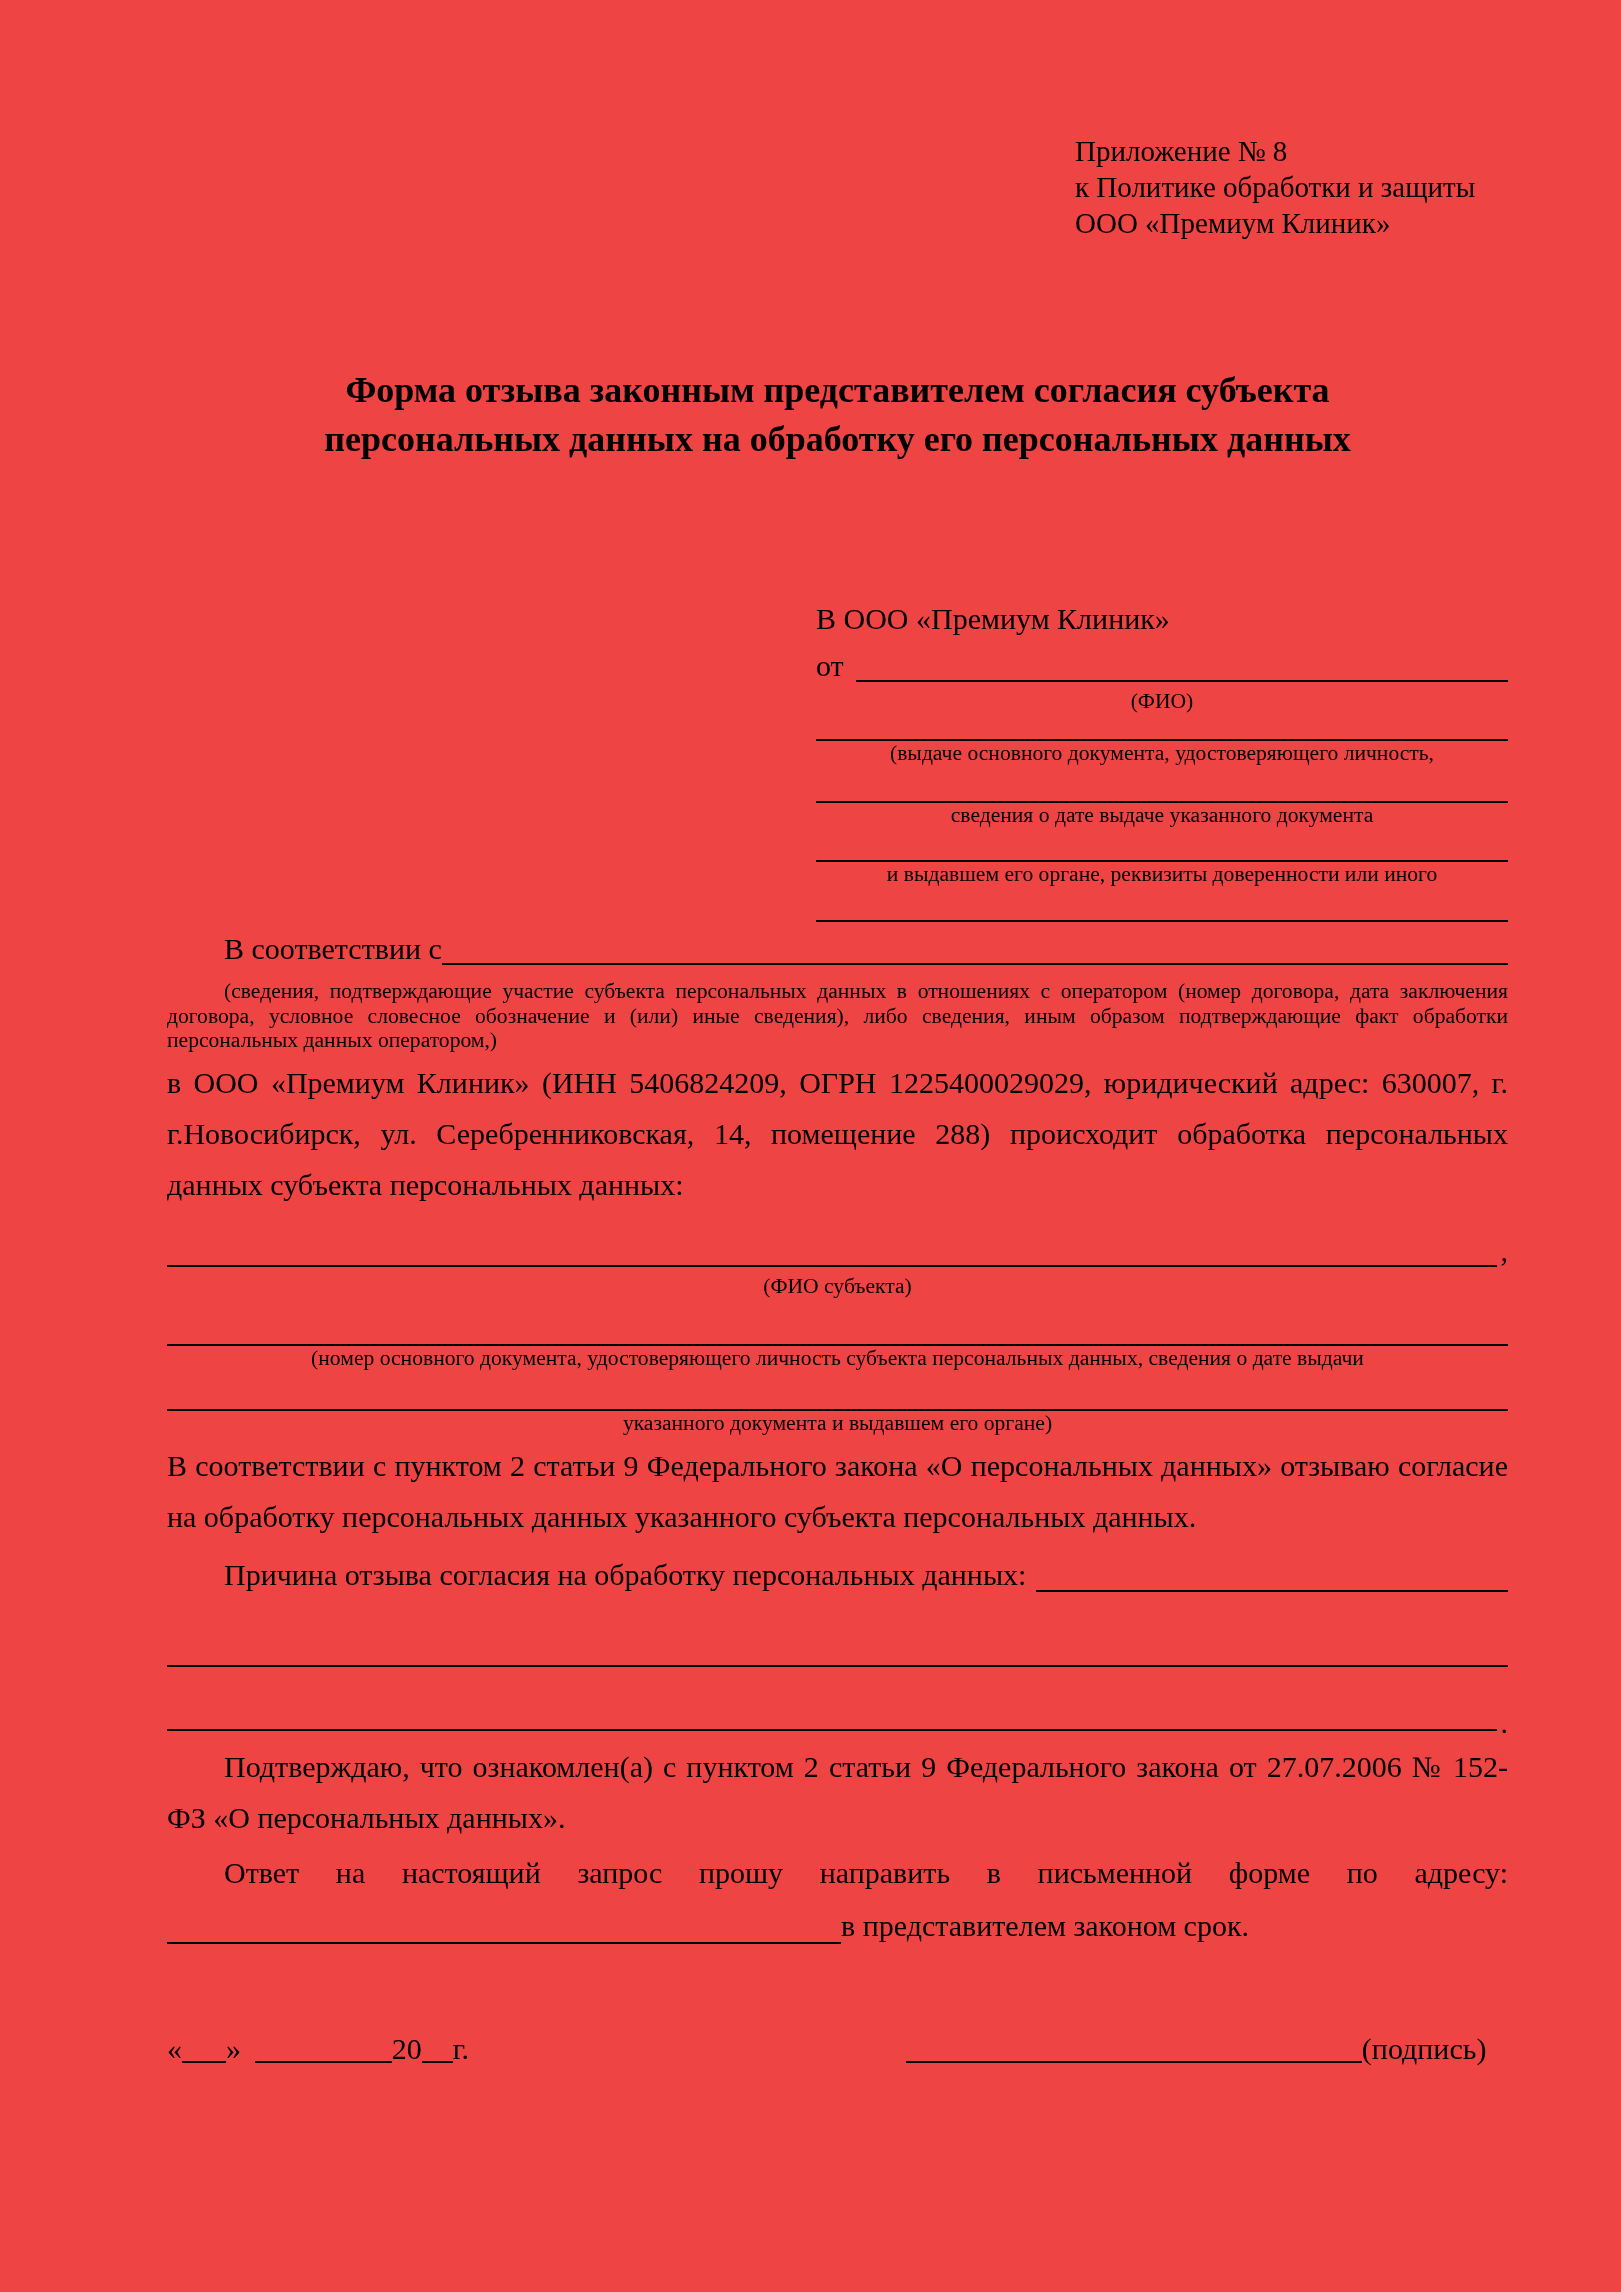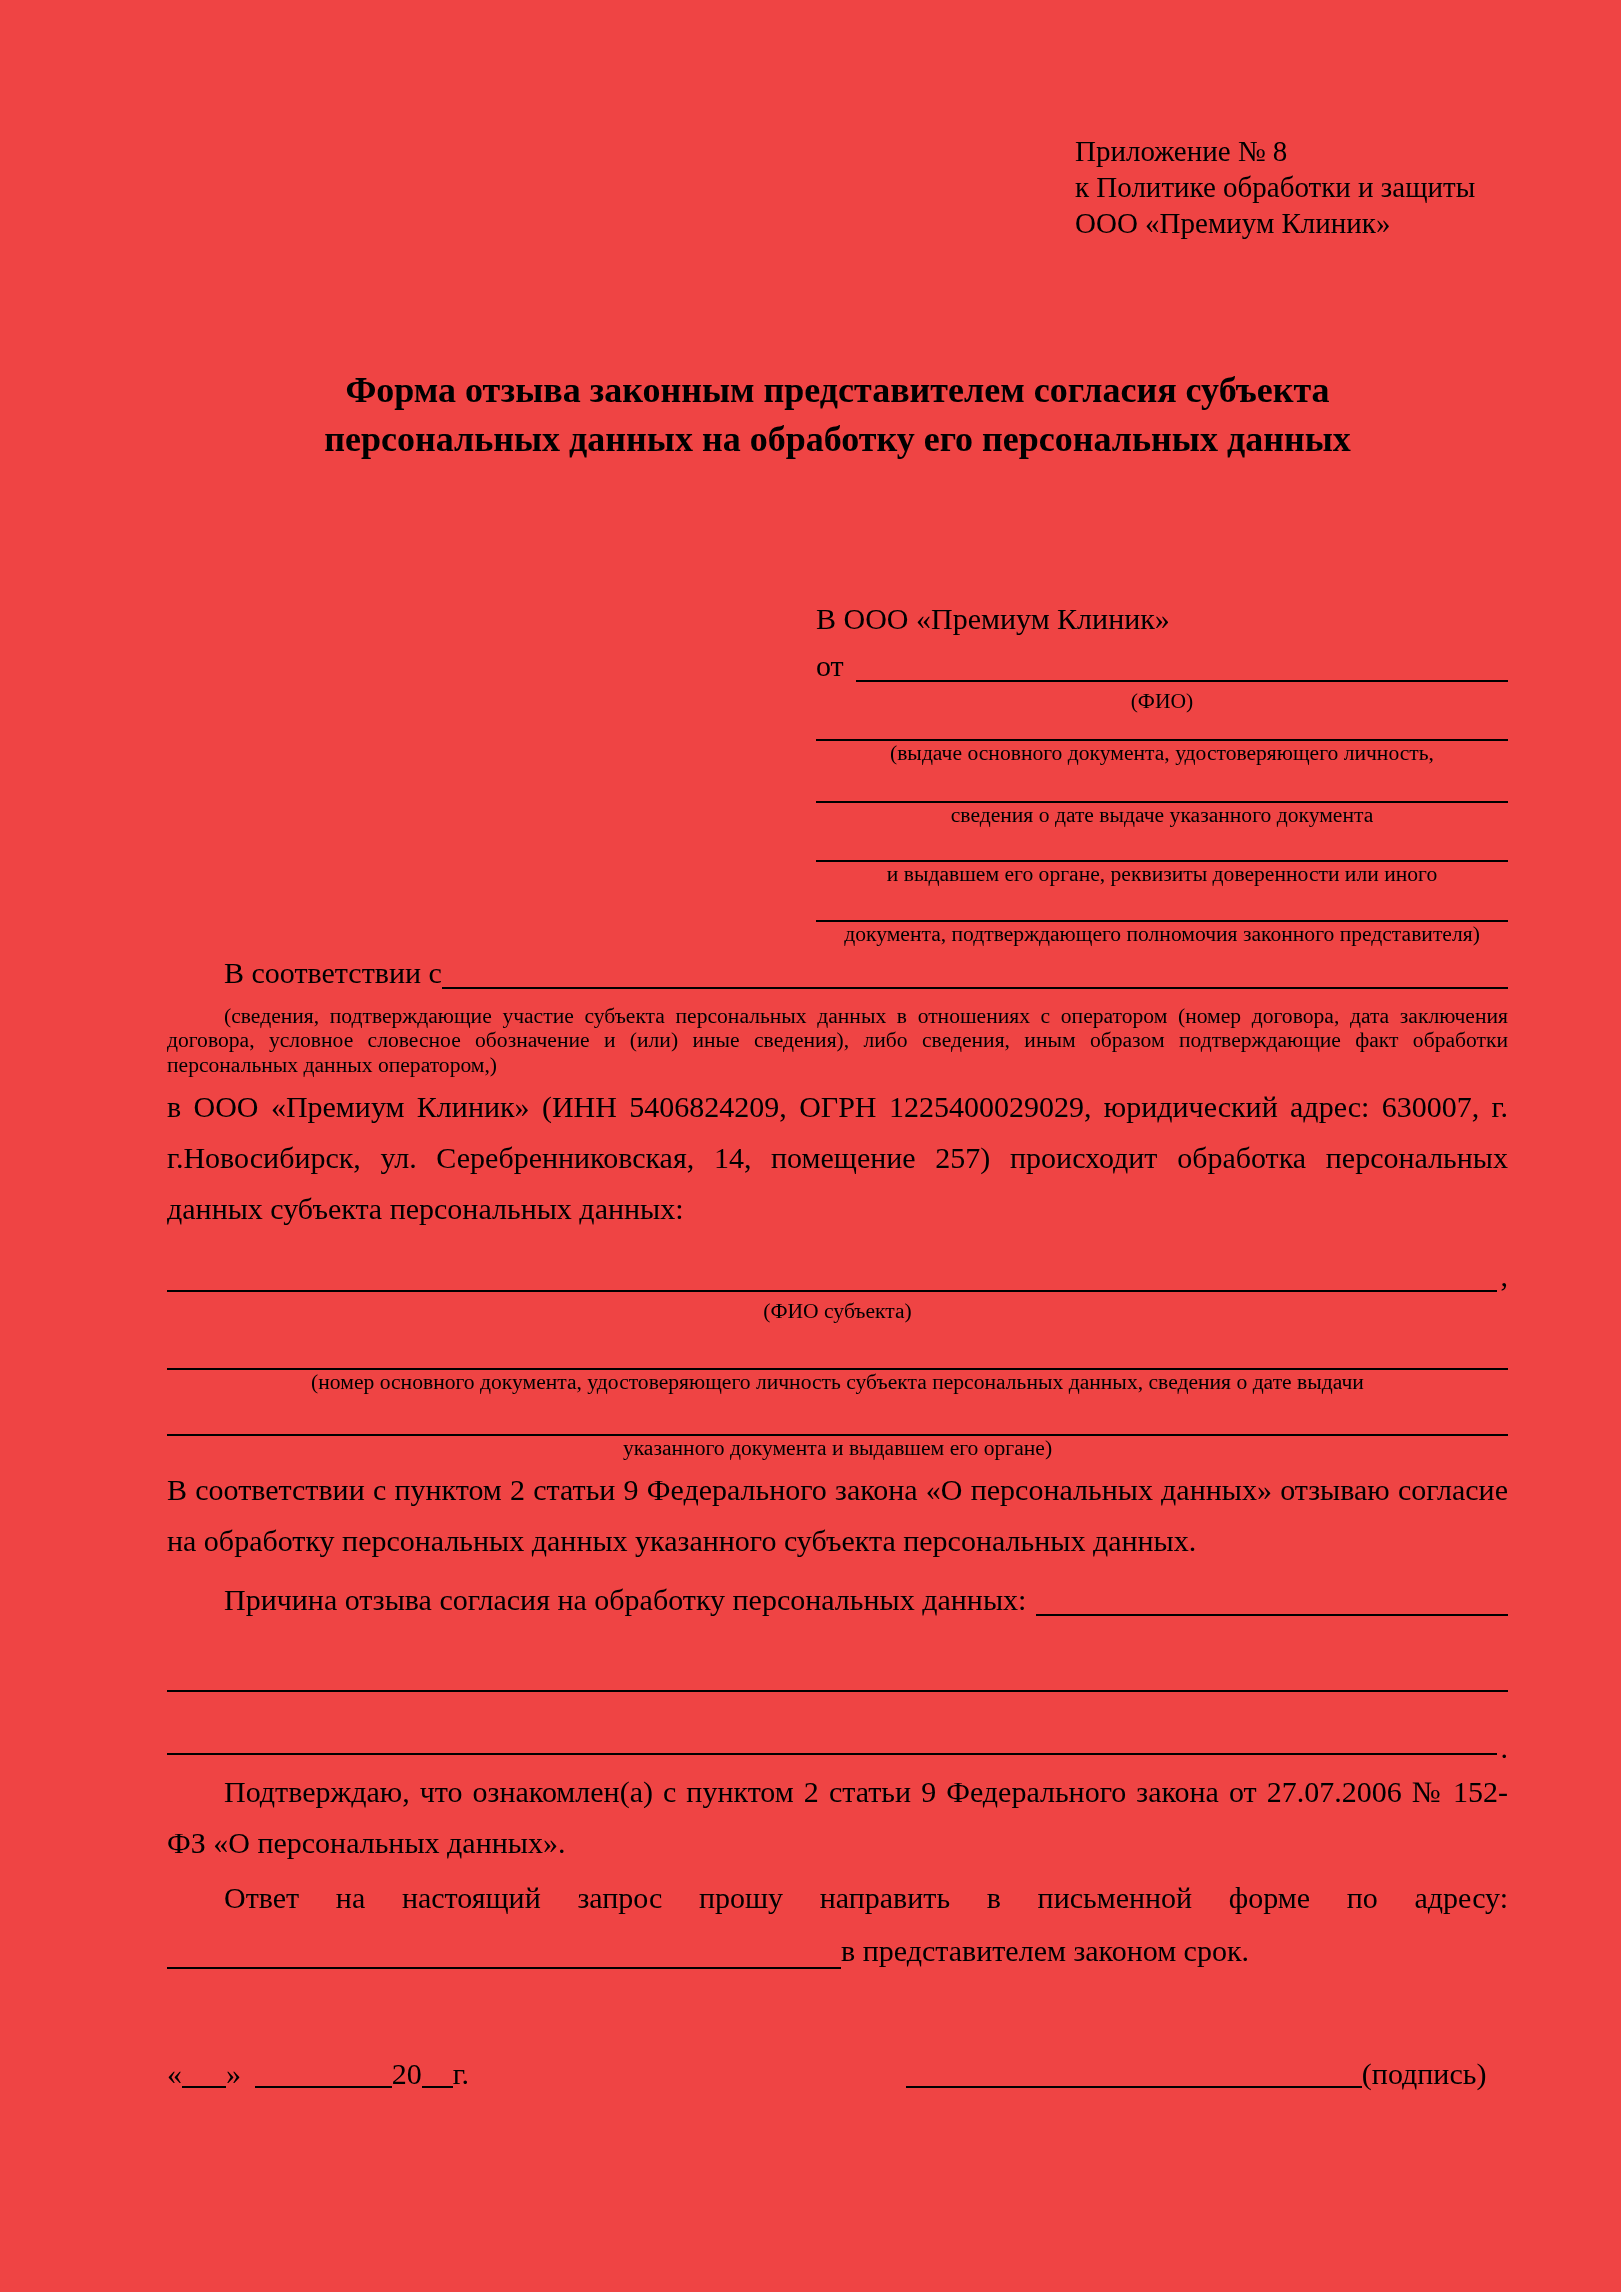--- a/index.html
+++ b/index.html
@@ -72,32 +72,31 @@
     <div class="bl mt26"></div>
     <div class="cap center">(выдаче основного документа, удостоверяющего личность,</div>
 
     <div class="bl mt36"></div>
     <div class="cap center">сведения о дате выдаче указанного документа</div>
 
     <div class="bl mt34"></div>
     <div class="cap center">и выдавшем его органе, реквизиты доверенности или иного</div>
 
     <div class="bl mt34"></div>
-    <div class="cap center">документа, подтверждающего полномочия законного представителя)</div>
   </div>
 
 
   <div class="row accord-row">
     <span class="lbl">В соответствии с</span>
     <span class="fill"></span>
   </div>
 
   <div class="small-note">(сведения, подтверждающие участие субъекта персональных данных в отношениях с оператором (номер договора, дата заключения договора, условное словесное обозначение и (или) иные сведения), либо сведения, иным образом подтверждающие факт обработки персональных данных оператором,)</div>
 
-  <div class="par">в ООО «Премиум Клиник» (ИНН 5406824209, ОГРН 1225400029029, юридический адрес: 630007, г. г.Новосибирск, ул. Серебренниковская, 14, помещение 257) происходит обработка персональных данных субъекта персональных данных:</div>
+  <div class="par">в ООО «Премиум Клиник» (ИНН 5406824209, ОГРН 1225400029029, юридический адрес: 630007, г. г.Новосибирск, ул. Серебренниковская, 14, помещение 288) происходит обработка персональных данных субъекта персональных данных:</div>
 
   <div class="row comma-row">
     <span class="fill"></span>
     <span class="tail">,</span>
   </div>
   <div class="cap center">(ФИО субъекта)</div>
 
   <div class="bl mt46"></div>
   <div class="cap center">(номер основного документа, удостоверяющего личность субъекта персональных данных, сведения о дате выдачи</div>
 

